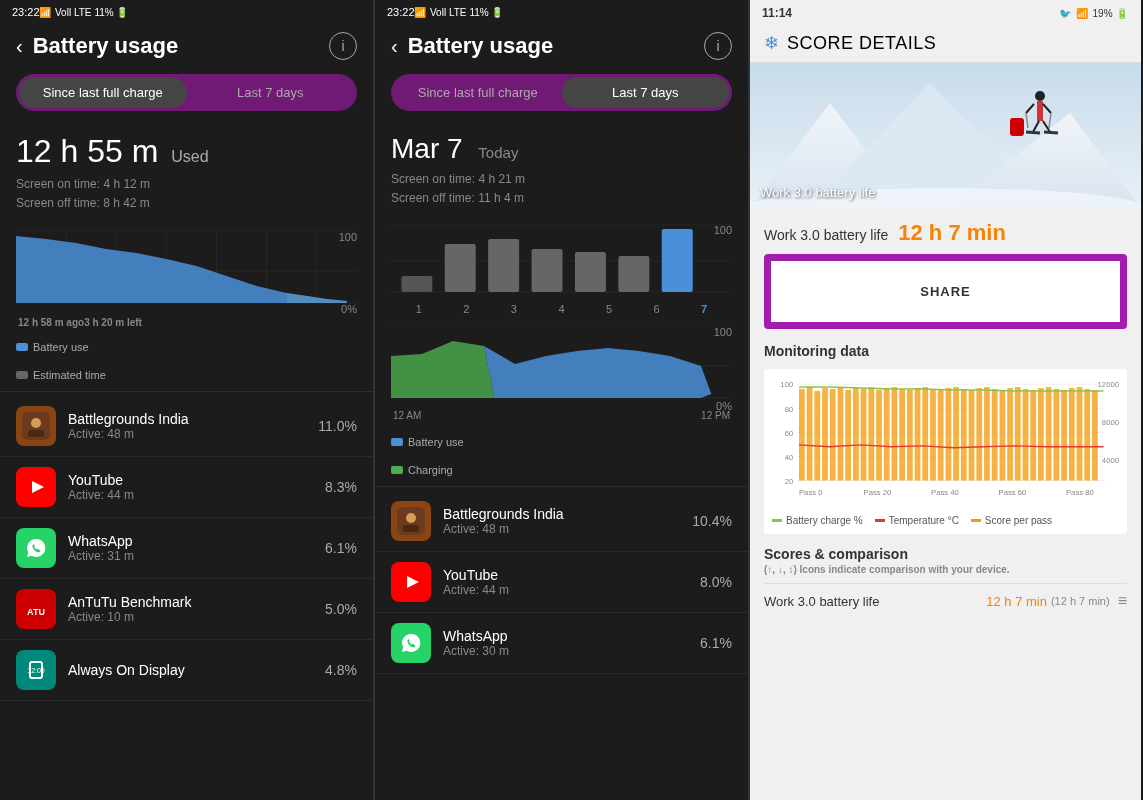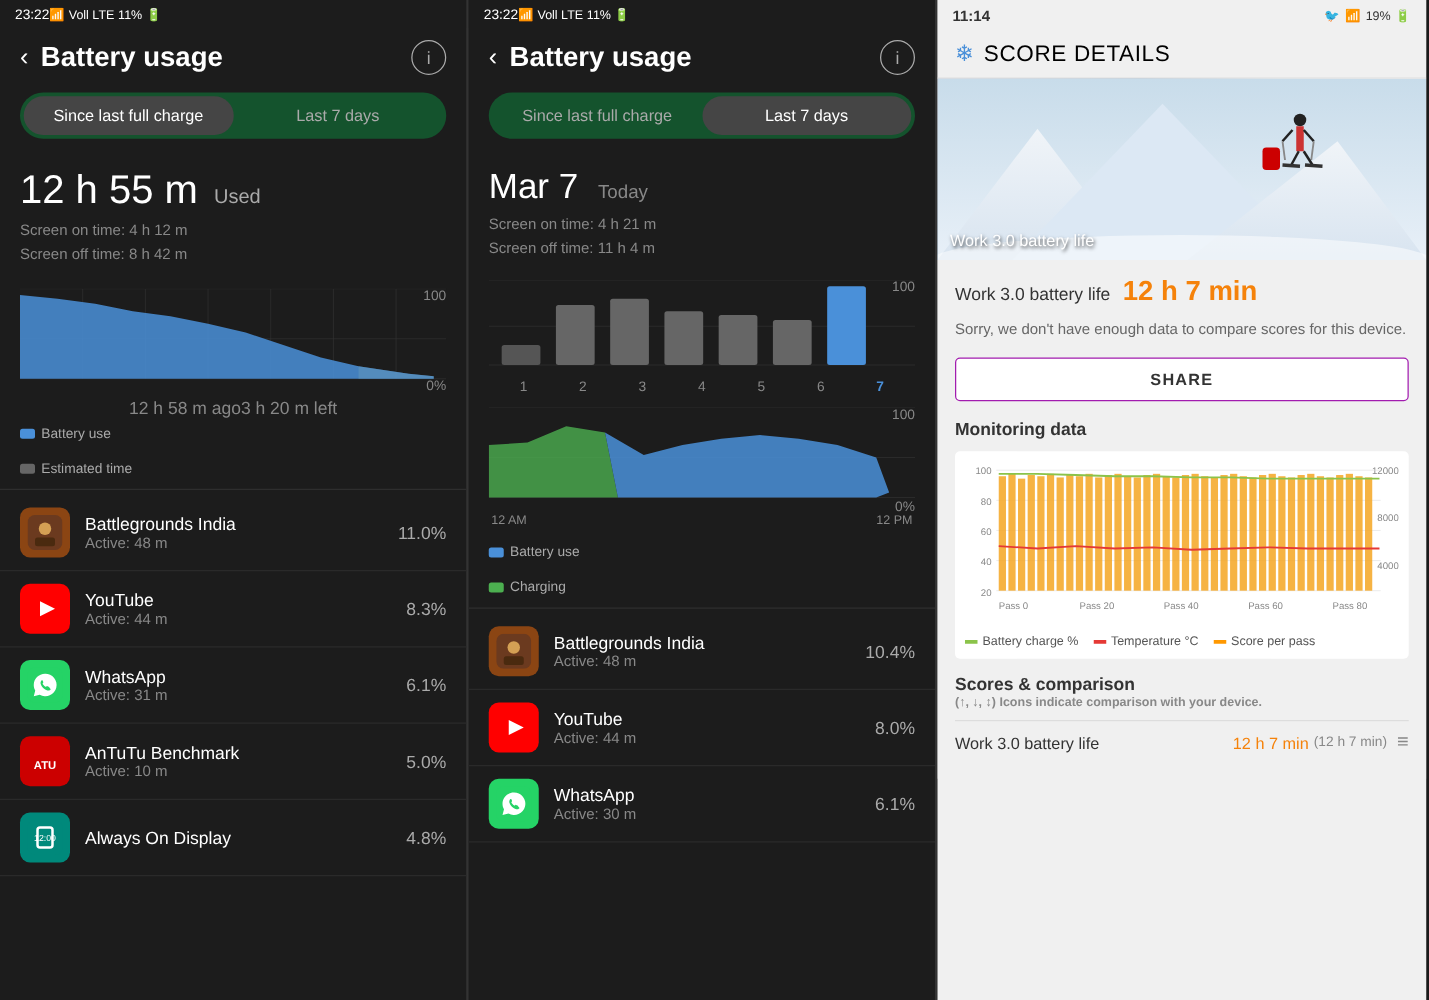--- a/index.html
+++ b/index.html
@@ -94,21 +94,21 @@
       display: flex;
       align-items: center;
       justify-content: center;
       font-size: 14px;
     }
 
     
     .tab-toggle {
       display: flex;
       margin: 8px 16px;
-      background: #14532d;
+      background: #701a75;
       border-radius: 24px;
       padding: 3px;
     }
 
     .tab-btn {
       flex: 1;
       text-align: center;
       padding: 8px 10px;
       border-radius: 20px;
       font-size: 13px;
@@ -169,25 +169,26 @@
       color: #888;
     }
 
     .chart-svg {
       width: 100%;
       height: 80px;
     }
 
     .chart-time-labels {
       display: flex;
-      justify-content: center;
+      justify-content: flex-start;
       padding: 0 2px;
-      font-size: 14px;
+      font-size: 10px;
       color: #888;
       margin-top: 2px;
+      font-weight: bold;
     }
 
     
     .chart-legend {
       display: flex;
       gap: 16px;
       padding: 6px 16px;
       font-size: 11px;
       color: #aaa;
       flex-direction: column;
@@ -395,23 +396,23 @@
 
     .score-desc {
       font-size: 12px;
       color: #666;
       line-height: 1.5;
       margin-bottom: 14px;
     }
 
     .share-btn {
       width: 100%;
-      padding: 9px;
+      padding: 23px;
       background: #fff;
-      border: 1px solid #a21caf;
+      border: 7px solid #a21caf;
       border-radius: 4px;
       font-size: 13px;
       font-weight: 600;
       letter-spacing: 1px;
       color: #333;
       cursor: pointer;
       text-align: center;
       margin-bottom: 14px;
     }
 
@@ -855,21 +856,20 @@
       </g>
     </svg>
     <div class="score-hero-text">Work 3.0 battery life</div>
   </div>
 
   <div class="score-content">
     <div class="score-title-row">
       <span class="score-label">Work 3.0 battery life</span>
       <span class="score-value">12 h 7 min</span>
     </div>
-    <div class="score-desc">Sorry, we don't have enough data to compare scores for this device.</div>
 
     <div class="share-btn">SHARE</div>
 
     <div class="monitoring-title">Monitoring data</div>
 
     <div class="monitoring-chart">
       <svg class="monitoring-svg" viewBox="0 0 360 130">
 
         <text x="22" y="8" font-size="8" fill="#888" text-anchor="end">100</text>
         <text x="22" y="34" font-size="8" fill="#888" text-anchor="end">80</text>

